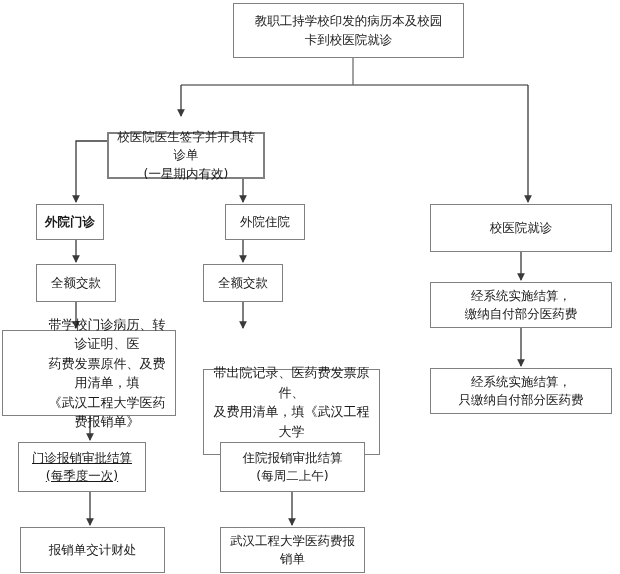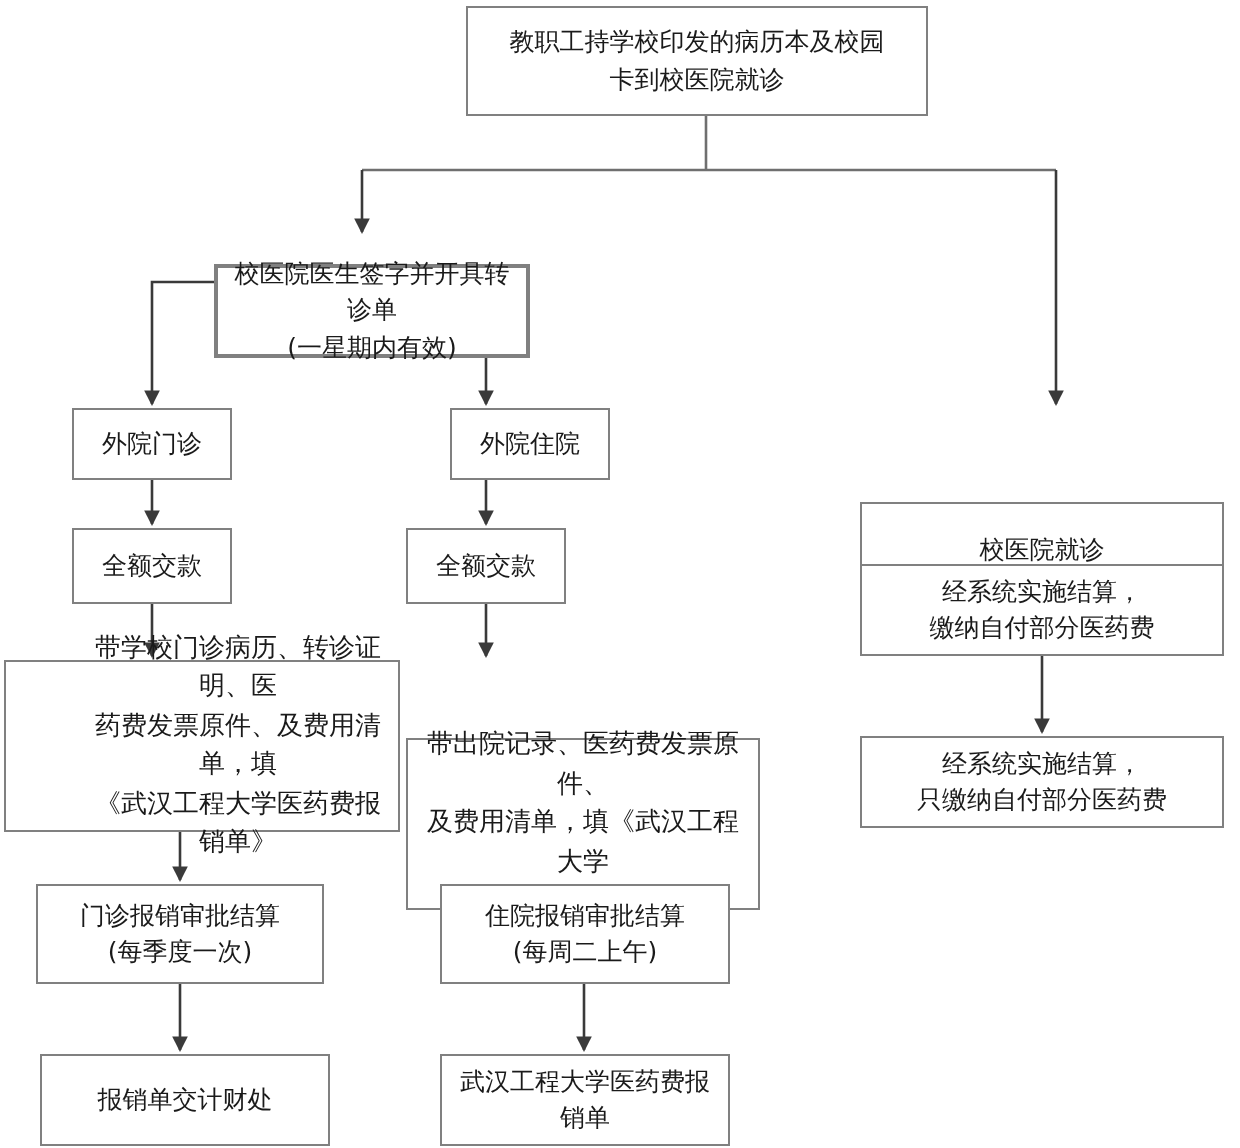--- a/index.html
+++ b/index.html
@@ -66,29 +66,29 @@
   <div class="node n-md" style="left:233px;top:3px;width:231px;height:55px;text-align:center;">
     <span class="txt">教职工持学校印发的病历本及校园
 卡到校医院就诊</span>
   </div>
 
   <div class="node n-md" style="left:107px;top:132px;width:158px;height:47px;border-width:2px;">
     <span class="txt">校医院医生签字并开具转诊单
 (一星期内有效)</span>
   </div>
 
-  <div class="node n-sm" style="left:36px;top:204px;width:80px;height:36px;">
+  <div class="node n-sm" style="left:36px;top:204px;width:68px;height:36px;font-weight:bold;">
     <span class="txt">外院门诊</span>
   </div>
 
   <div class="node n-sm" style="left:203px;top:204px;width:80px;height:36px;margin-left:22px;">
     <span class="txt">外院住院</span>
   </div>
 
-  <div class="node n-md" style="left:430px;top:204px;width:182px;height:48px;margin-top:47px;">
+  <div class="node n-md" style="left:430px;top:204px;width:182px;height:48px;">
     <span class="txt">校医院就诊</span>
   </div>
 
   <div class="node n-sm" style="left:36px;top:264px;width:80px;height:38px;">
     <span class="txt">全额交款</span>
   </div>
 
   <div class="node n-sm" style="left:203px;top:264px;width:80px;height:38px;">
     <span class="txt">全额交款</span>
   </div>
@@ -96,33 +96,33 @@
   <div class="node n-md" style="left:430px;top:282px;width:182px;height:46px;">
     <span class="txt">经系统实施结算，
 缴纳自付部分医药费</span>
   </div>
 
   <div class="node n-md" style="left:430px;top:368px;width:182px;height:46px;">
     <span class="txt">经系统实施结算，
 只缴纳自付部分医药费</span>
   </div>
 
-  <div class="node n-big" style="left:2px;top:330px;width:198px;height:86px;padding-left:36px;">
+  <div class="node n-big" style="left:2px;top:330px;width:174px;height:86px;padding-left:36px;">
     <span class="txt">带学校门诊病历、转诊证明、医
 药费发票原件、及费用清单，填
 《武汉工程大学医药费报销单》</span>
   </div>
 
   <div class="node n-big" style="left:203px;top:330px;width:177px;height:86px;margin-top:39px;">
     <span class="txt">带出院记录、医药费发票原件、
 及费用清单，填《武汉工程大学
 医药费报销单》</span>
   </div>
 
-  <div class="node n-md" style="left:18px;top:442px;width:144px;height:50px;">
+  <div class="node n-md" style="left:18px;top:442px;width:128px;height:50px;text-decoration:underline;">
     <span class="txt">门诊报销审批结算
 (每季度一次)</span>
   </div>
 
   <div class="node n-md" style="left:220px;top:442px;width:145px;height:50px;">
     <span class="txt">住院报销审批结算
 (每周二上午)</span>
   </div>
 
   <div class="node n-md" style="left:20px;top:527px;width:145px;height:46px;">

